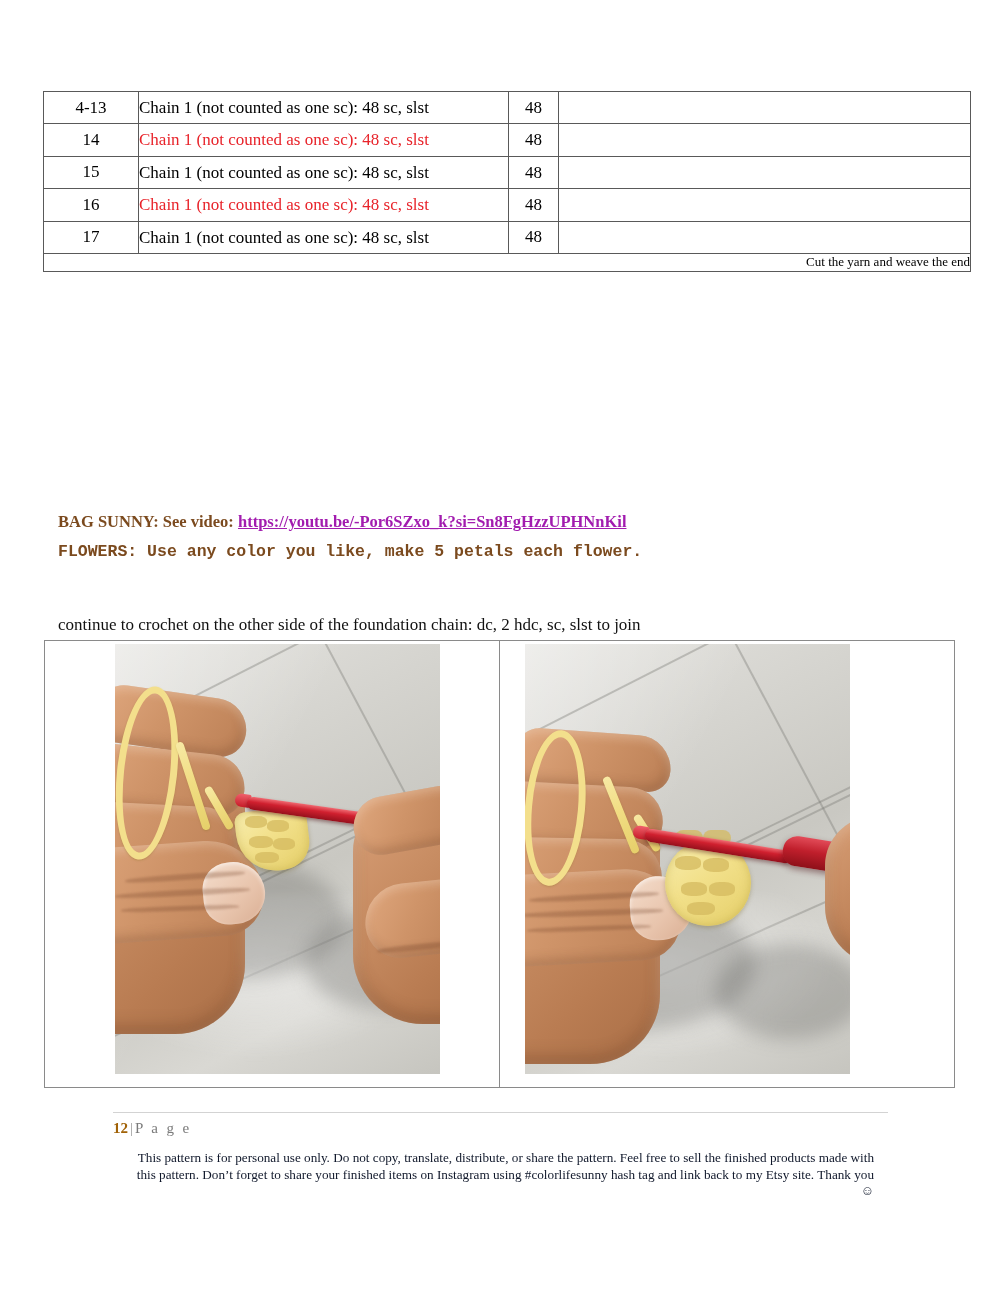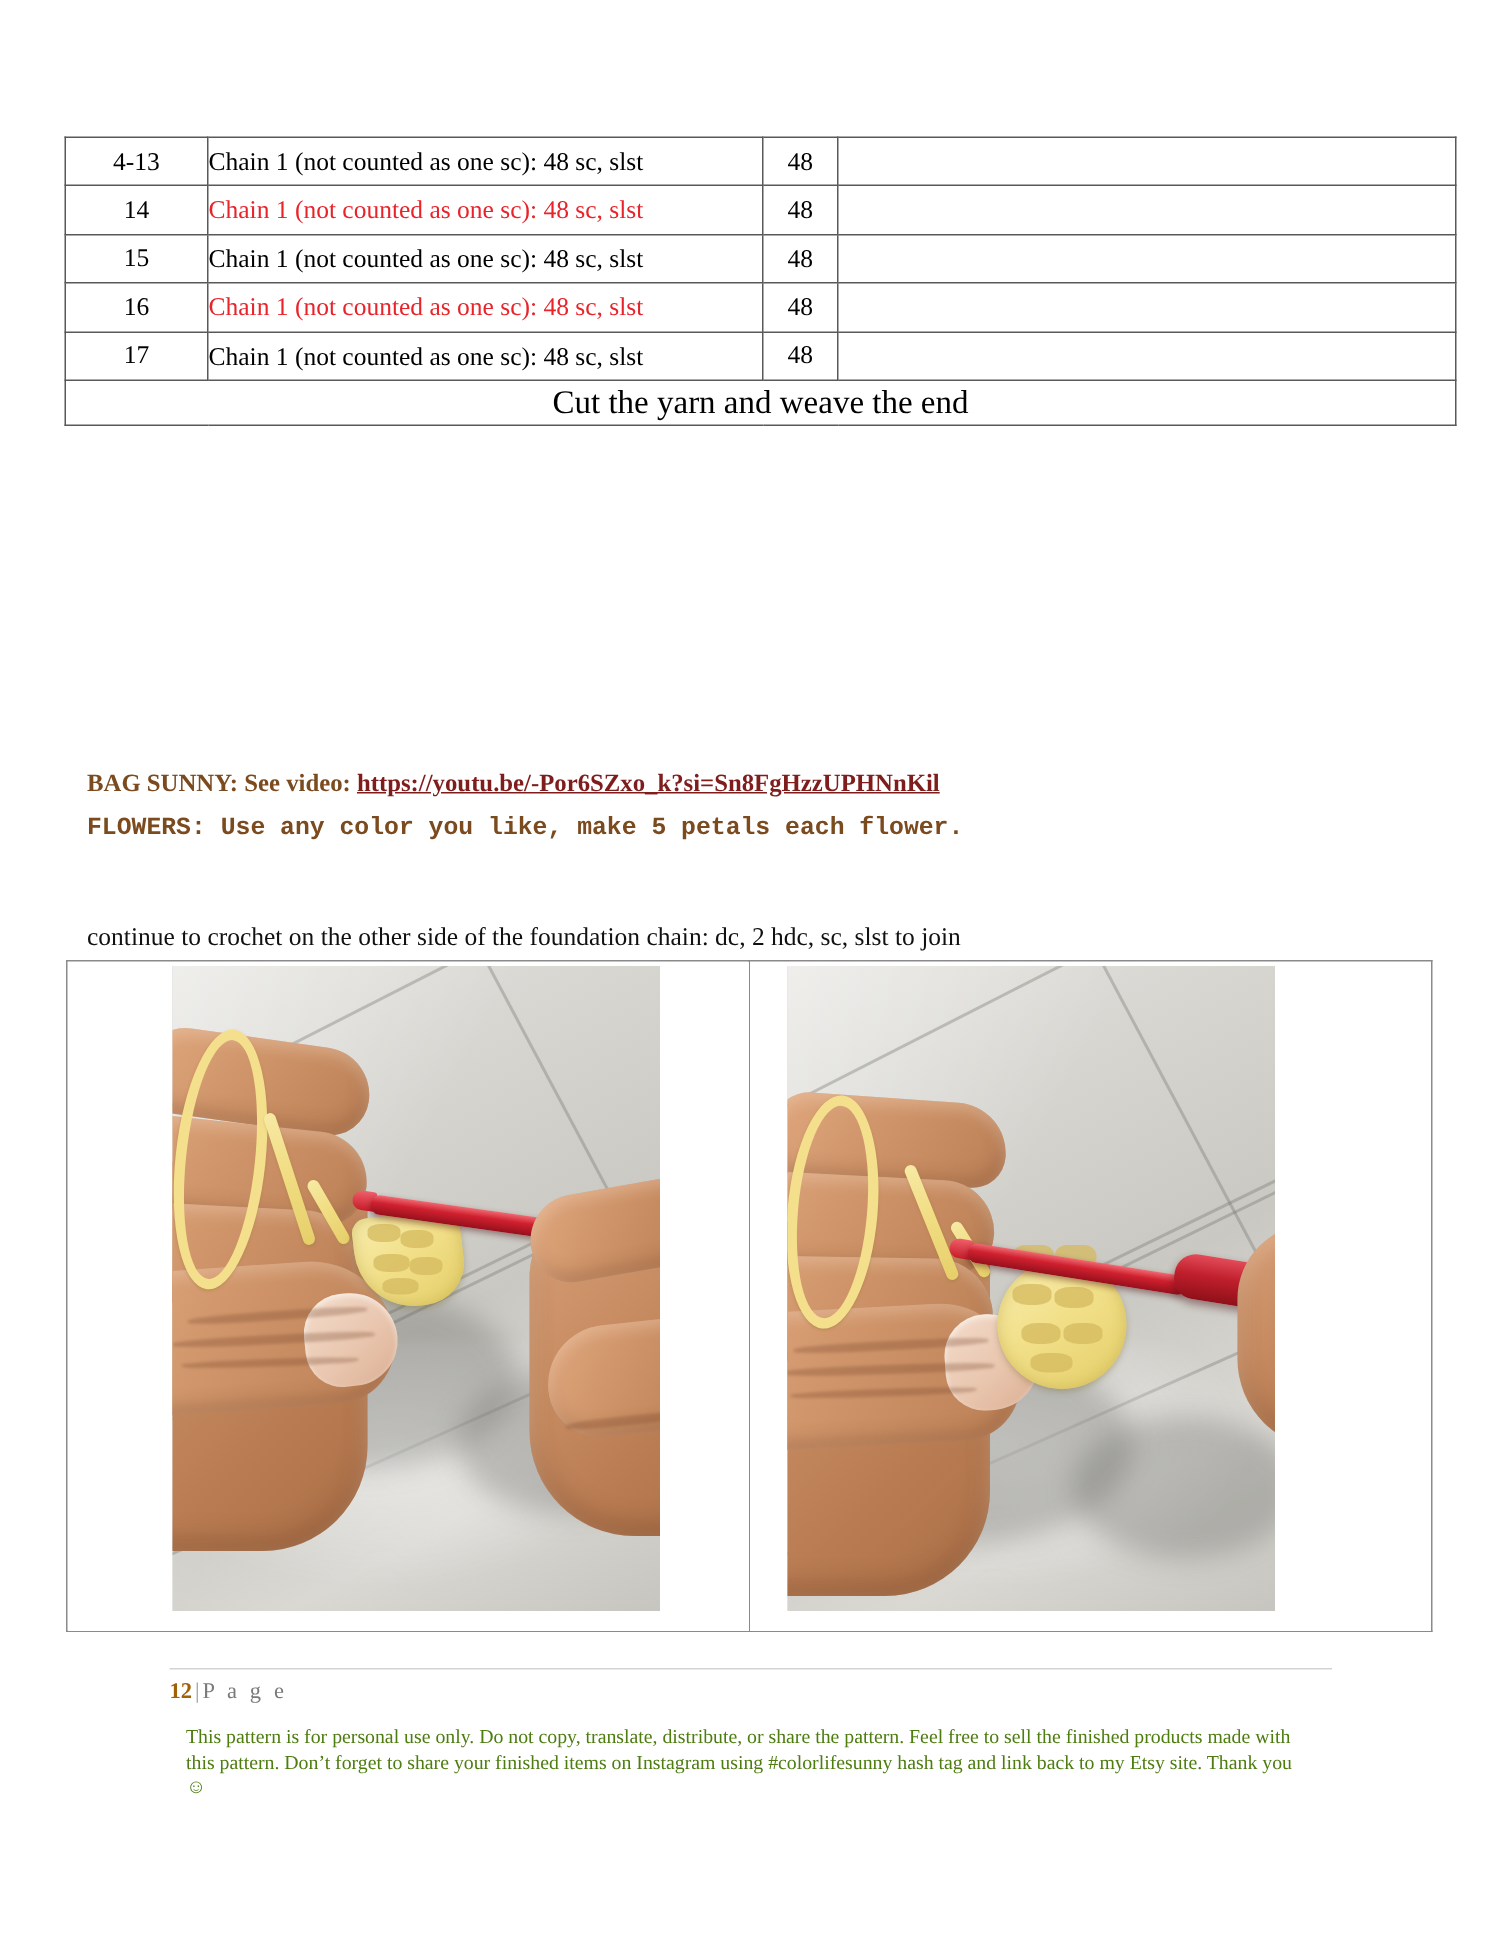--- a/index.html
+++ b/index.html
@@ -73,40 +73,40 @@
     text-align: center;
     font-size: 17px;
   }
   .cell-notes {
     background: #ffffff;
   }
   .row-red .cell-instr { color: #e8232a; }
   .row-black .cell-instr { color: #000000; }
 
   .cell-full {
-    text-align: center;
-    font-size: 22px;
+    text-align: right;
+    font-size: 13px;
     padding: 6px 0 6px 9px;
     line-height: 1.3;
   }
 
   
   .brown-line {
     position: absolute;
     left: 58px;
     font-family: "Liberation Serif", "DejaVu Serif", serif;
     font-weight: bold;
     font-size: 16.5px;
     color: #7b4a1e;
     white-space: nowrap;
   }
   .brown-line.l1 { top: 512px; }
   .brown-line.l2 { top: 542px; font-family: Liberation Mono, monospace; }
   .brown-line .link {
-    color: #7f1d1d;
+    color: #a21caf;
     text-decoration: underline;
     font-weight: bold;
   }
   .brown-line .tail-normal {
     font-weight: bold;
   }
 
   
   .body-par {
     position: absolute;
@@ -274,22 +274,22 @@
   .page-number .word { color: #7a7a7a; letter-spacing: 2.4px; }
 
   .legal {
     position: absolute;
     left: 124px;
     top: 1150px;
     width: 750px;
     font-family: "Liberation Serif", "DejaVu Serif", serif;
     font-size: 13.2px;
     line-height: 16.5px;
-    color: #4d7c0f;
-    text-align: left;
+    color: #0f172a;
+    text-align: right;
   }
 </style>
 </head>
 <body>
 
 <div class="page">
 
 
   <table class="pattern-table">
     <colgroup>

